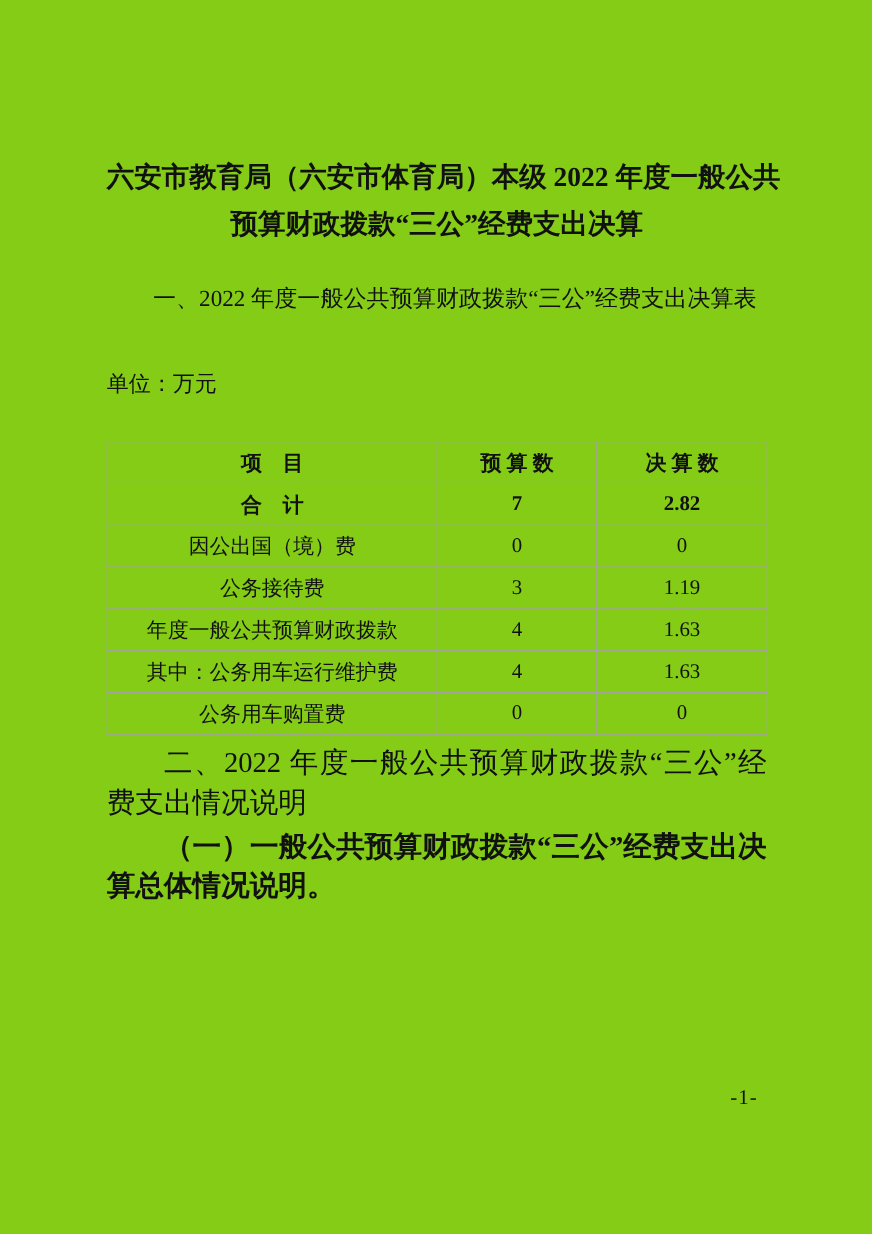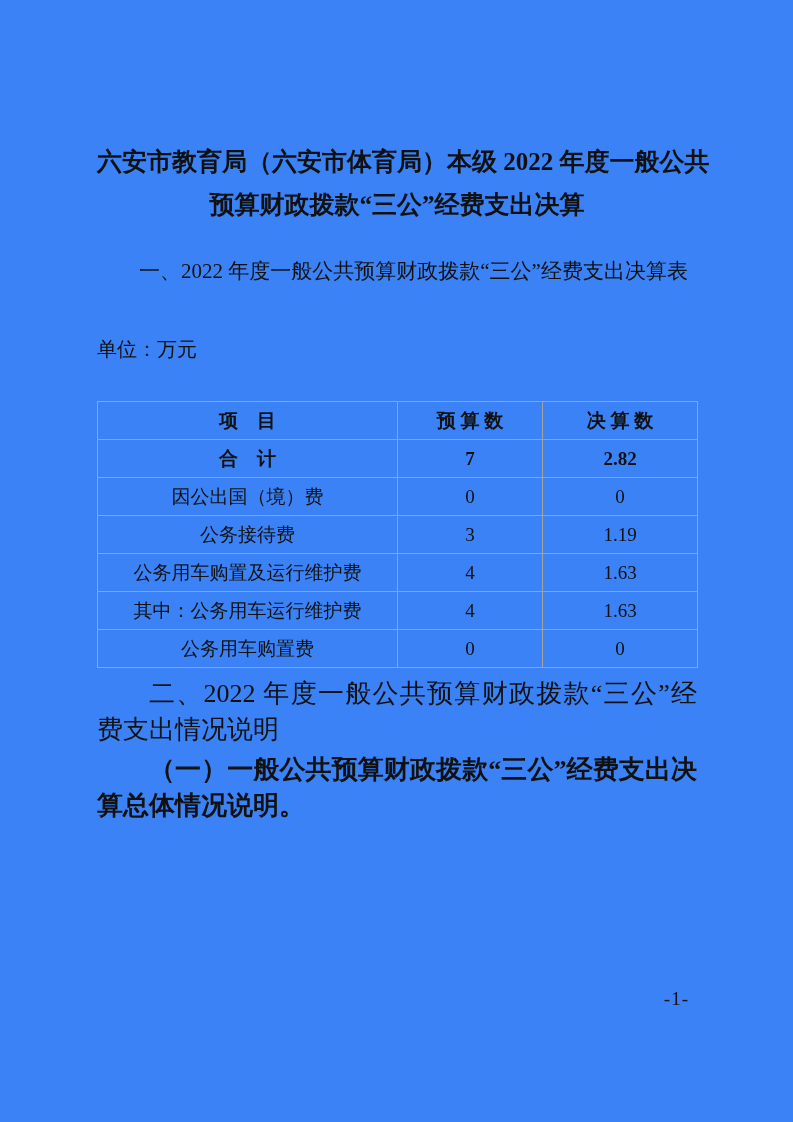--- a/index.html
+++ b/index.html
@@ -3,21 +3,21 @@
 <meta charset="utf-8">
 <style>
   * { margin: 0; padding: 0; box-sizing: border-box; }
   html, body { background: #e8e8e8; }
   body { font-family: "Liberation Serif", "DejaVu Serif", serif; color: #111; }
 
   .page {
     position: relative;
     width: 793px;
     height: 1122px;
-    background: #3b82f6;
+    background: #84cc16;
     margin: 0 auto;
     overflow: hidden;
   }
 
   .content-abs { position: absolute; left: 97px; width: 600px; }
 
   
   .doc-title {
     top: 140px;
     text-align: center;
@@ -129,21 +129,21 @@
           <td>因公出国（境）费</td>
           <td>0</td>
           <td>0</td>
         </tr>
         <tr>
           <td>公务接待费</td>
           <td>3</td>
           <td>1.19</td>
         </tr>
         <tr>
-          <td>公务用车购置及运行维护费</td>
+          <td>年度一般公共预算财政拨款</td>
           <td>4</td>
           <td>1.63</td>
         </tr>
         <tr>
           <td>其中：公务用车运行维护费</td>
           <td>4</td>
           <td>1.63</td>
         </tr>
         <tr>
           <td>公务用车购置费</td>

